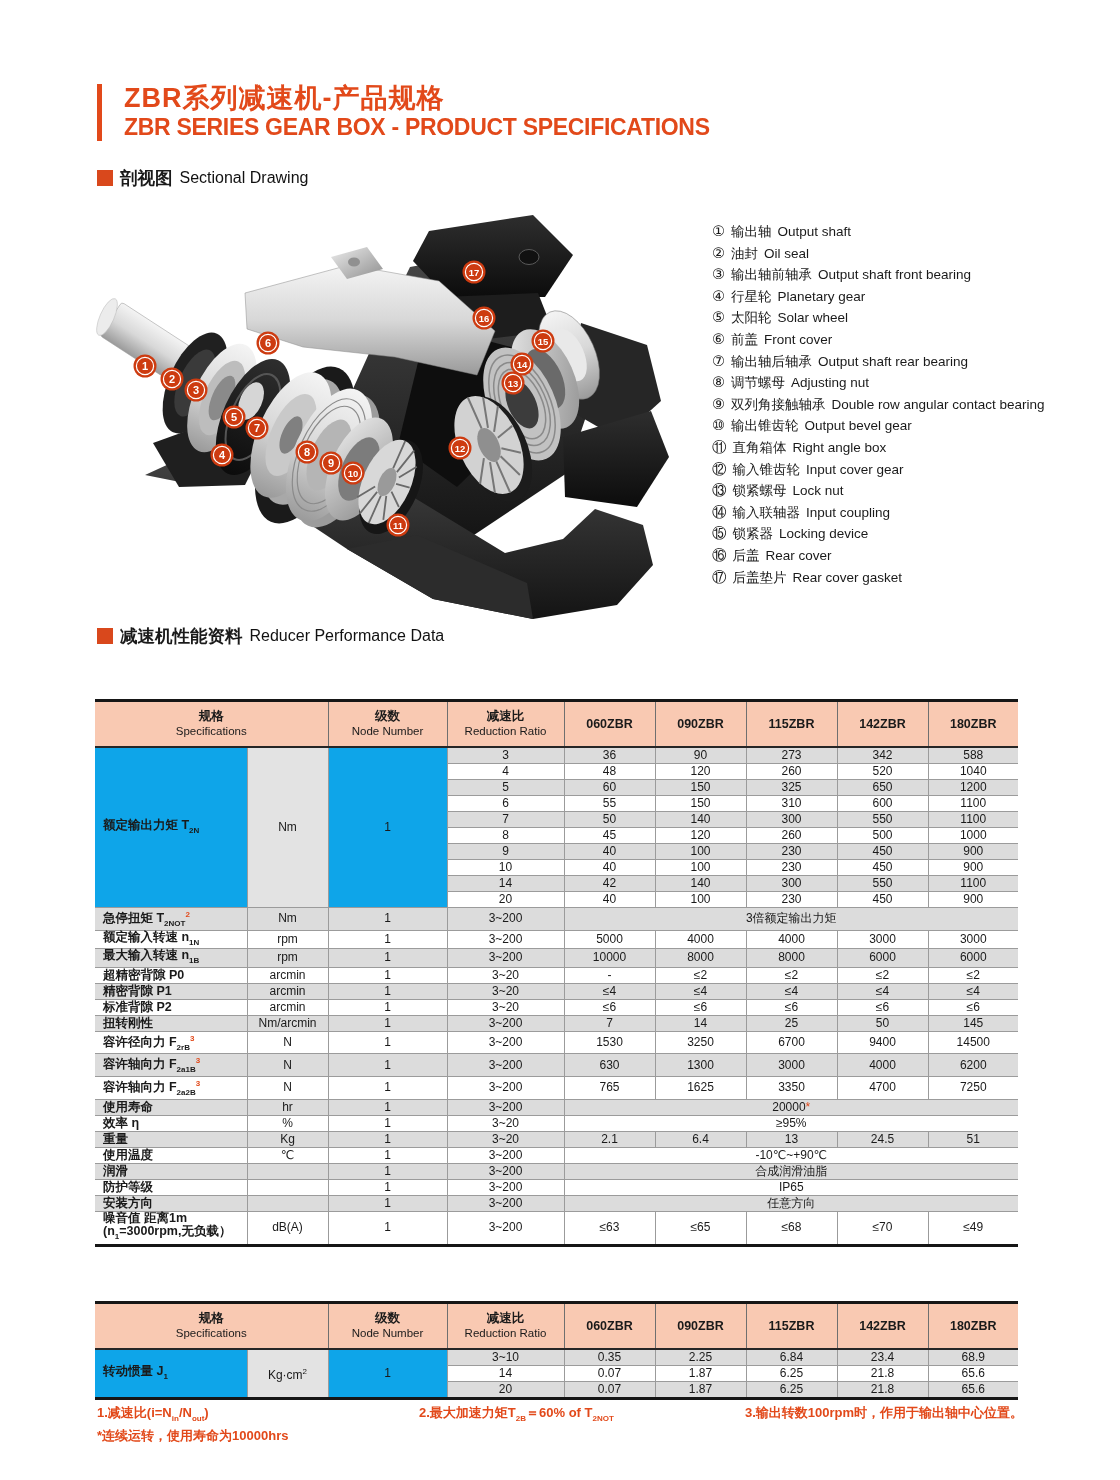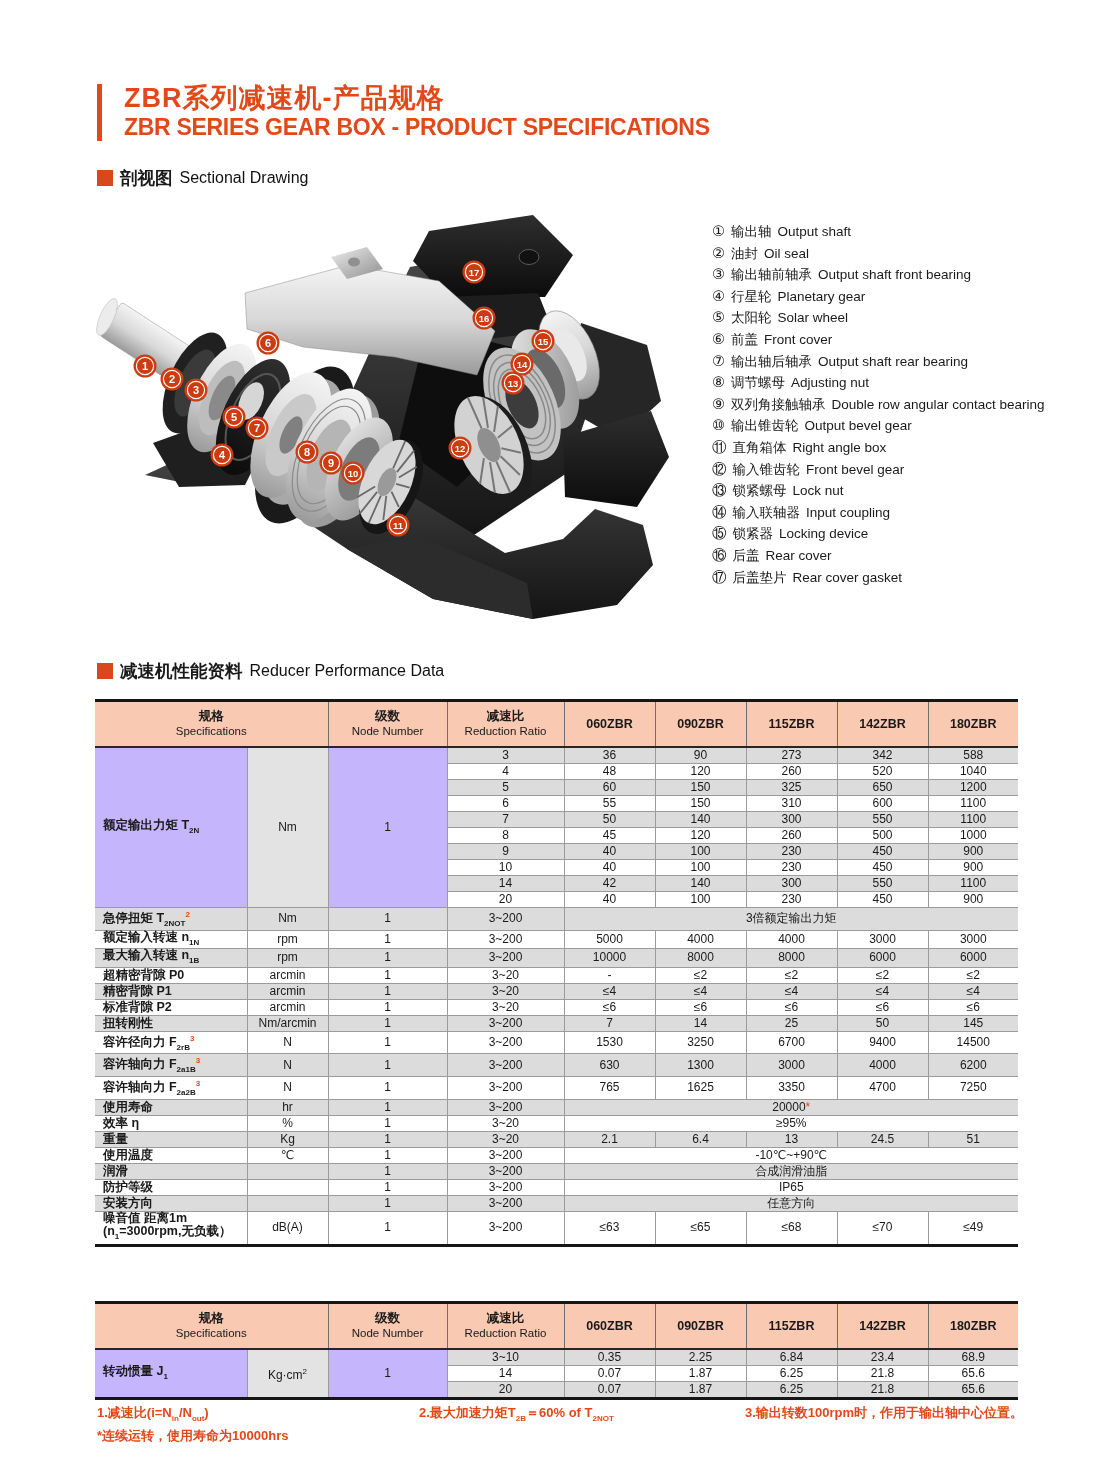--- a/index.html
+++ b/index.html
@@ -9,21 +9,21 @@
   
   .titleblock{position:absolute;left:97px;top:84px;border-left:5px solid #e2491a;padding-left:22px;}
   .t-cn{color:#e2491a;font-size:27px;font-weight:700;letter-spacing:1px;line-height:1.05;}
   .t-en{color:#e2491a;font-size:23px;font-weight:700;letter-spacing:-0.3px;line-height:1.1;margin-top:3px;}
 
   
   .sec-head{position:absolute;display:flex;align-items:center;gap:7px;}
   .sq{width:16px;height:16px;background:#d9481c;flex:0 0 auto;}
   .sec-cn{font-weight:700;font-size:17.5px;}
   .sec-en{font-size:16px;color:#111;}
-  .sec1{left:97px;top:166px;} .sec2{left:97px;top:659px;} .sec3{left:97px;top:1263px;}
+  .sec1{left:97px;top:166px;} .sec2{left:97px;top:624px;} .sec3{left:97px;top:1263px;}
 
   
   .figure{position:absolute;left:95px;top:205px;}
 
   
   .parts{position:absolute;left:712px;top:221px;list-style:none;margin:0;padding:0;}
   .parts li{height:21.6px;line-height:21.6px;font-size:13.5px;white-space:nowrap;}
   .parts .num{font-size:14.5px;margin-right:6px;}
   .parts .cn{margin-right:6px;}
 
@@ -35,21 +35,21 @@
            text-align:center;vertical-align:middle;height:42px;padding:1px 2px;}
   thead td:first-child{border-left:0;}
   .h-cn{font-weight:700;font-size:12.5px;display:block;line-height:1.25;}
   .h-en{font-size:11.5px;display:block;line-height:1.2;}
   .h-model{font-weight:700;font-size:12.5px;}
   tbody td{border:1px solid #9b9b9b;text-align:center;vertical-align:middle;
            height:15px;line-height:13px;padding:0 2px;}
   tbody td:first-child{border-left:0;}
   tbody td:last-child{border-right:0;}
   .g{background:#dcdcdc;} .w{background:#fff;}
-  .wbg{background:#c4b5fd;} .unitbg{background:#e3e3e3;}
+  .wbg{background:#0ea5e9;} .unitbg{background:#e3e3e3;}
   td.label{text-align:left;padding-left:8px;font-weight:700;font-size:12.5px;}
   tr.tall td{height:32px;}
   td.label div{font-weight:700;}
   sub{font-size:8px;} sup{font-size:8px;}
   .accent{color:#e2491a;}
 
   
   .notes{position:absolute;left:97px;top:1404px;width:930px;height:60px;color:#e2491a;
          font-weight:700;font-size:13px;text-align:center;}
   .notes .n{position:absolute;white-space:nowrap;}
@@ -283,21 +283,21 @@
       <li><span class="num">②</span><span class="cn">油封</span><span class="en">Oil seal</span></li>
       <li><span class="num">③</span><span class="cn">输出轴前轴承</span><span class="en">Output shaft front bearing</span></li>
       <li><span class="num">④</span><span class="cn">行星轮</span><span class="en">Planetary gear</span></li>
       <li><span class="num">⑤</span><span class="cn">太阳轮</span><span class="en">Solar wheel</span></li>
       <li><span class="num">⑥</span><span class="cn">前盖</span><span class="en">Front cover</span></li>
       <li><span class="num">⑦</span><span class="cn">输出轴后轴承</span><span class="en">Output shaft rear bearing</span></li>
       <li><span class="num">⑧</span><span class="cn">调节螺母</span><span class="en">Adjusting nut</span></li>
       <li><span class="num">⑨</span><span class="cn">双列角接触轴承</span><span class="en">Double row angular contact bearing</span></li>
       <li><span class="num">⑩</span><span class="cn">输出锥齿轮</span><span class="en">Output bevel gear</span></li>
       <li><span class="num">⑪</span><span class="cn">直角箱体</span><span class="en">Right angle box</span></li>
-      <li><span class="num">⑫</span><span class="cn">输入锥齿轮</span><span class="en">Front bevel gear</span></li>
+      <li><span class="num">⑫</span><span class="cn">输入锥齿轮</span><span class="en">Input cover gear</span></li>
       <li><span class="num">⑬</span><span class="cn">锁紧螺母</span><span class="en">Lock nut</span></li>
       <li><span class="num">⑭</span><span class="cn">输入联轴器</span><span class="en">Input coupling</span></li>
       <li><span class="num">⑮</span><span class="cn">锁紧器</span><span class="en">Locking device</span></li>
       <li><span class="num">⑯</span><span class="cn">后盖</span><span class="en">Rear cover</span></li>
       <li><span class="num">⑰</span><span class="cn">后盖垫片</span><span class="en">Rear cover gasket</span></li>
     </ul>
 
   <div class="sec-head sec2">
     <span class="sq"></span>
     <span class="sec-cn">减速机性能资料</span>

